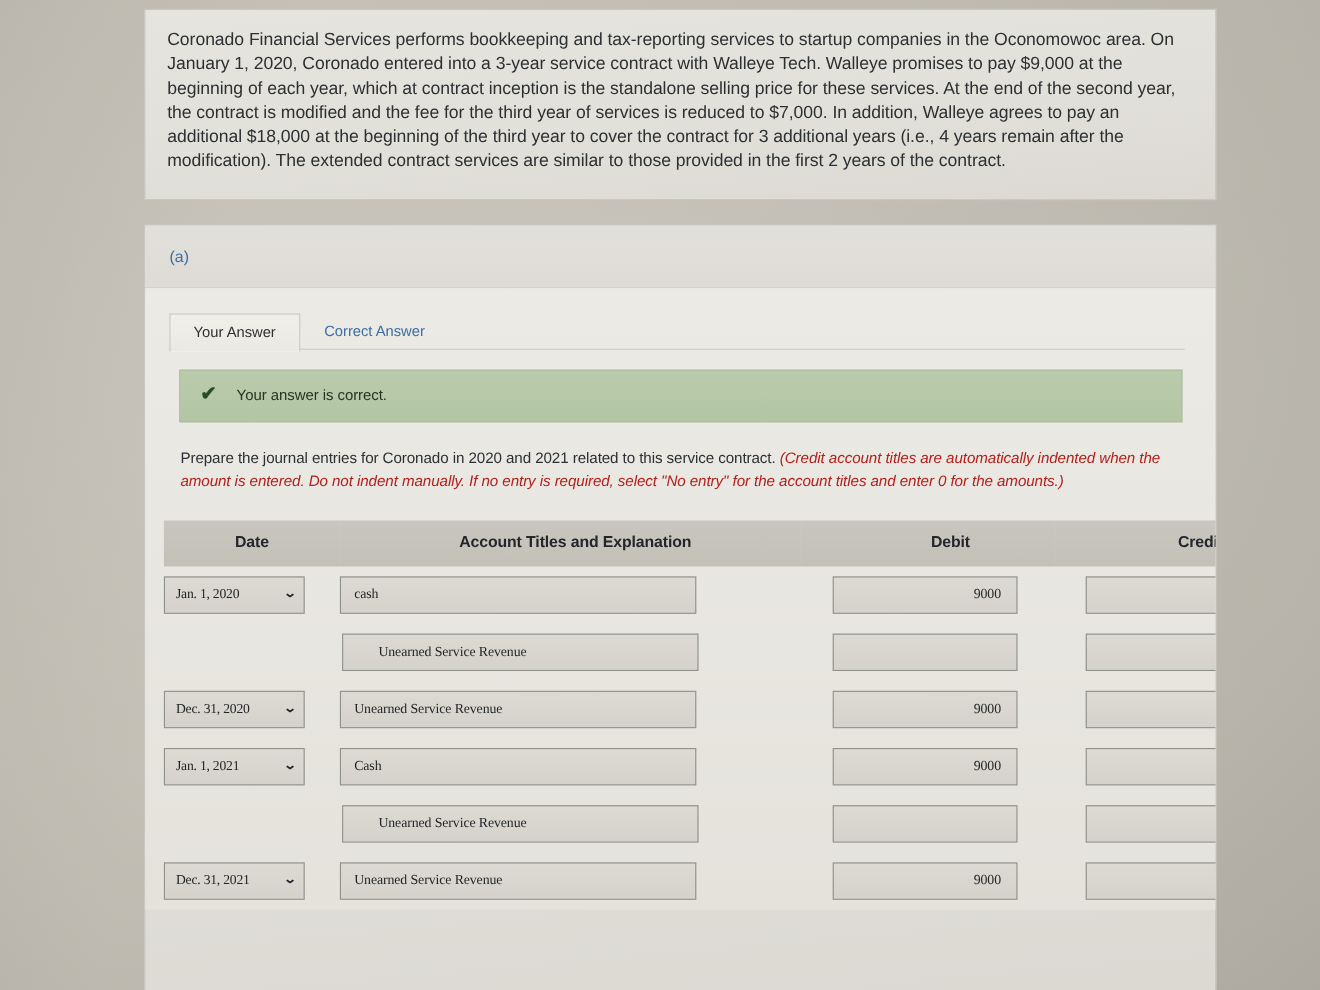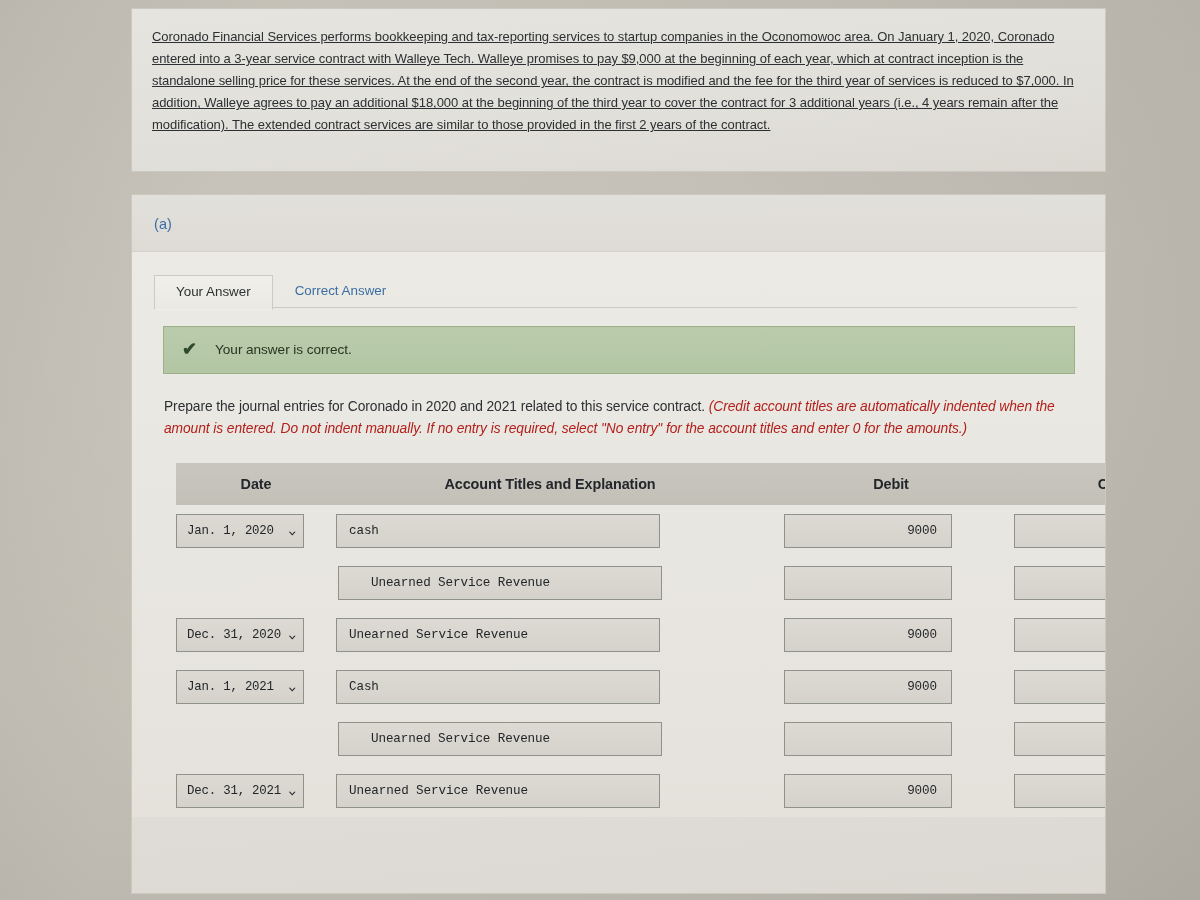--- a/index.html
+++ b/index.html
@@ -39,26 +39,25 @@
     border: 1px solid #cbc8c0;
     position: relative;
   }
 
   .card.problem {
     padding: 17px 24px 22px 20px;
     min-height: 164px;
   }
 
   .problem-text {
-    font-size: 13px;
+    font-size: 16px;
     line-height: 22.1px;
     color: #2c3033;
     letter-spacing: -0.05px;
     text-align: left;
-    text-decoration: underline;
   }
 
   
   .card-gap { height: 22px; }
 
   .card.answer {
     min-height: 700px;
     padding: 0;
   }
 
@@ -153,21 +152,21 @@
     letter-spacing: -0.08px;
   }
   .instructions .hint {
     color: #b3201c;
     font-style: italic;
   }
 
   
   .journal {
     margin: 24px 0 0 0;
-    padding-left: 44px;
+    padding-left: 17px;
     width: 100%;
     overflow: hidden;
   }
 
   .jtable {
     width: 1010px;      
     border-collapse: collapse;
     table-layout: fixed;
   }
 
@@ -198,21 +197,21 @@
     vertical-align: middle;
     height: 52px;
   }
   .td-date { padding-left: 10px; }
   .td-acct { padding-left: 6px; }
 
   
   .ctl {
     background: linear-gradient(180deg, #dcdad3 0%, #d4d2ca 100%);
     border: 1px solid #8e9288;
-    font-family: Liberation Mono, monospace;
+    font-family: Liberation Serif, serif;
     font-size: 12.6px;
     color: #232629;
     height: 34px;
     display: flex;
     align-items: center;
   }
 
   .date-select {
     width: 128px;
     justify-content: space-between;

